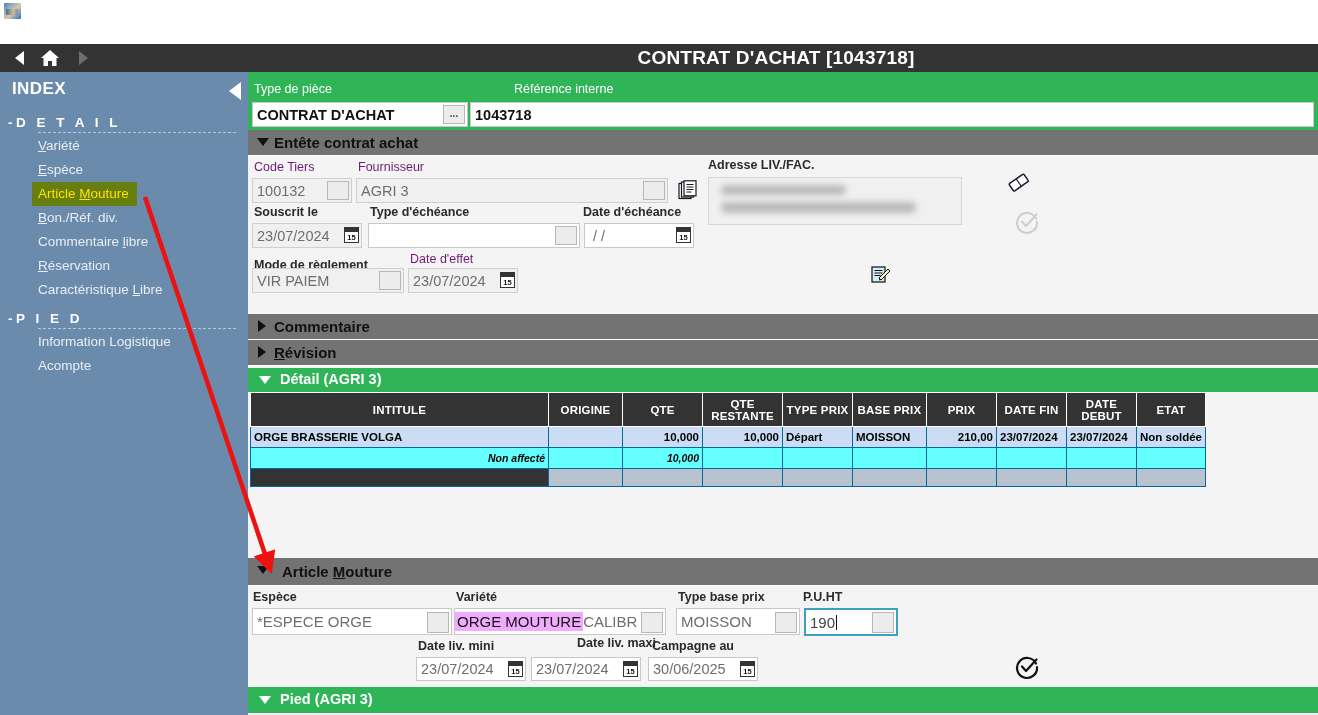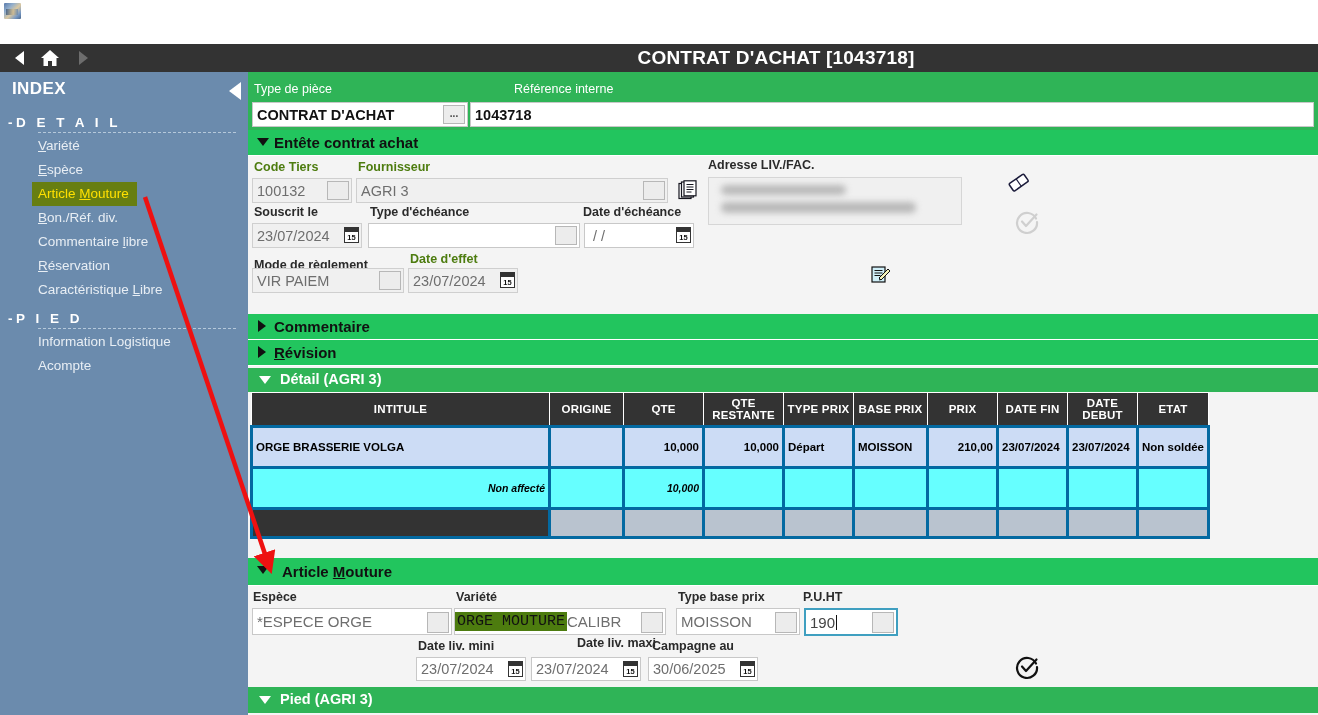--- a/index.html
+++ b/index.html
@@ -138,42 +138,42 @@
     padding-top: 5px; font-weight: bold; box-sizing: border-box;
   }
   .fld .cal::before {
     content: ""; position: absolute; left: 0; top: 0; right: 0; height: 4px;
     background: #333;
   }
 
   
   .section {
     position: absolute; left: 0; width: 1070px; height: 26px;
-    background: #22c55e;
+    background: #737373;
     border-bottom: 1px solid #ffffff;
   }
   .section .tri-down {
     position: absolute; left: 9px; top: 8px;
     width: 0; height: 0; border-left: 6px solid transparent;
     border-right: 6px solid transparent; border-top: 8px solid #111; cursor: pointer;
   }
   .section .tri-right-s {
     position: absolute; left: 10px; top: 6px;
     width: 0; height: 0; border-top: 6px solid transparent;
     border-bottom: 6px solid transparent; border-left: 8px solid #111; cursor: pointer;
   }
   .section .sec-title {
     position: absolute; left: 26px; top: 4px;
     font-size: 15px; font-weight: bold; color: #111;
   }
   .section .sec-title u { text-decoration: underline; }
 
   
   .lbl { position: absolute; font-size: 12.5px; color: #2a2a2a; font-weight: bold; white-space: nowrap; }
-  .lbl.soft { color: #4d7c0f; font-weight: bold; }
+  .lbl.soft { color: #701a75; font-weight: normal; }
 
   
   .panel { position: absolute; left: 0; background: #f4f4f4; width: 1070px; }
 
   
   .addr-box {
     position: absolute; background: #f0f0f0; border: 1px solid #d6d6d6;
   }
   .addr-blur { position: absolute; border-radius: 5px; filter: blur(3.2px); background: #b9b9b9; }
 
@@ -193,22 +193,22 @@
 
   
   .grid { position: absolute; left: 2px; border-collapse: collapse; }
   .grid table { border-collapse: collapse; table-layout: fixed; }
   .grid th {
     background: #333333; color: #ffffff; font-size: 11.5px; font-weight: bold;
     border: 1px solid #ffffff; height: 34px; vertical-align: middle;
     letter-spacing: .2px; padding: 0 3px;
   }
   .grid td {
-    font-size: 11.5px; height: 18px; border: 3px solid #0369a1;
-    padding: 13px 3px; white-space: nowrap; overflow: hidden;
+    font-size: 11.5px; height: 18px; border: 1px solid #0369a1;
+    padding: 4px 3px; white-space: nowrap; overflow: hidden;
   }
   .row-sel td { background: #ccdcf5; color: #000; font-weight: bold; }
   .row-cyan td { background: #66ffff; color: #000; font-style: italic; font-weight: bold; font-size: 10.5px; }
   .row-empty td { background: #b9c3cf; height: 18px; }
   .row-empty td.first { background: #333333; }
   .ta-r { text-align: right; }
   .ta-l { text-align: left; }
 
   
   .icon { position: absolute; cursor: pointer; }
@@ -219,21 +219,21 @@
 
   
   .annot { position: absolute; left: 0; top: 0; width: 1318px; height: 715px; pointer-events: none; }
 
   
   .fld.focused { border: 2px solid #3f9fc0; }
   .caret {
     display: inline-block; width: 1px; height: 15px; background: #111;
     margin-left: 1px; vertical-align: -2px;
   }
-  .hl { background: #4d7c0f; color: #111; font-family: Liberation Mono, monospace; }
+  .hl { background: #f0abfc; color: #111; }
 </style>
 </head>
 <body>
 
 <div id="app">
 
   <div class="titlebar">
     <div class="app-icon"></div>
   </div>
 

